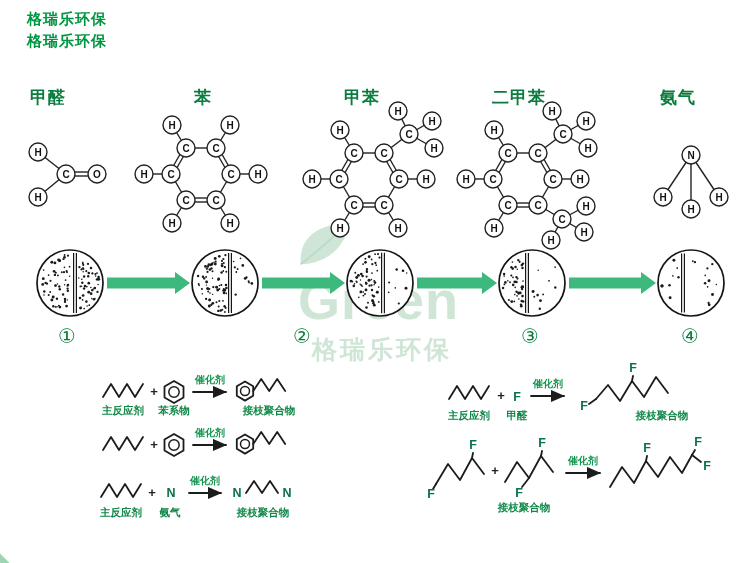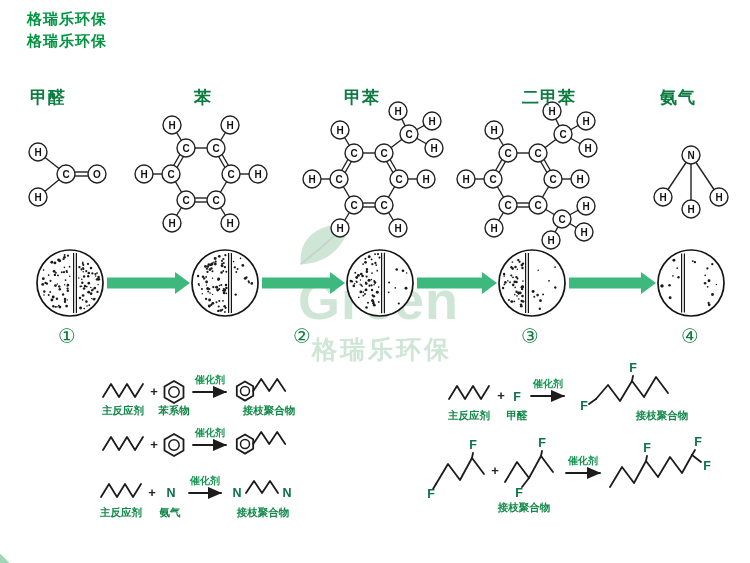--- a/index.html
+++ b/index.html
@@ -53,21 +53,21 @@
   <div class="corner-mark"></div>
 
   <div class="hdr">
     <div>格瑞乐环保</div>
     <div>格瑞乐环保</div>
   </div>
 
   <div class="mol-label" style="left:30px">甲醛</div>
   <div class="mol-label" style="left:194px">苯</div>
   <div class="mol-label" style="left:344px">甲苯</div>
-  <div class="mol-label" style="left:522px">二甲苯</div>
+  <div class="mol-label" style="left:492px">二甲苯</div>
   <div class="mol-label" style="left:660px">氨气</div>
 
   <svg id="gen-layer" class="layer" viewBox="0 0 750 563">
       <g>
         <line x1="38" y1="152" x2="66" y2="174" class="bond"></line>
         <line x1="38" y1="197" x2="66" y2="174" class="bond"></line>
         <line x1="66" y1="176" x2="97" y2="176" class="bond"></line>
         <line x1="66" y1="172" x2="97" y2="172" class="bond"></line>
         <circle cx="38" cy="152" r="9" class="atom-c"></circle>
         <text x="38" y="155.5" class="atom-t">H</text>

